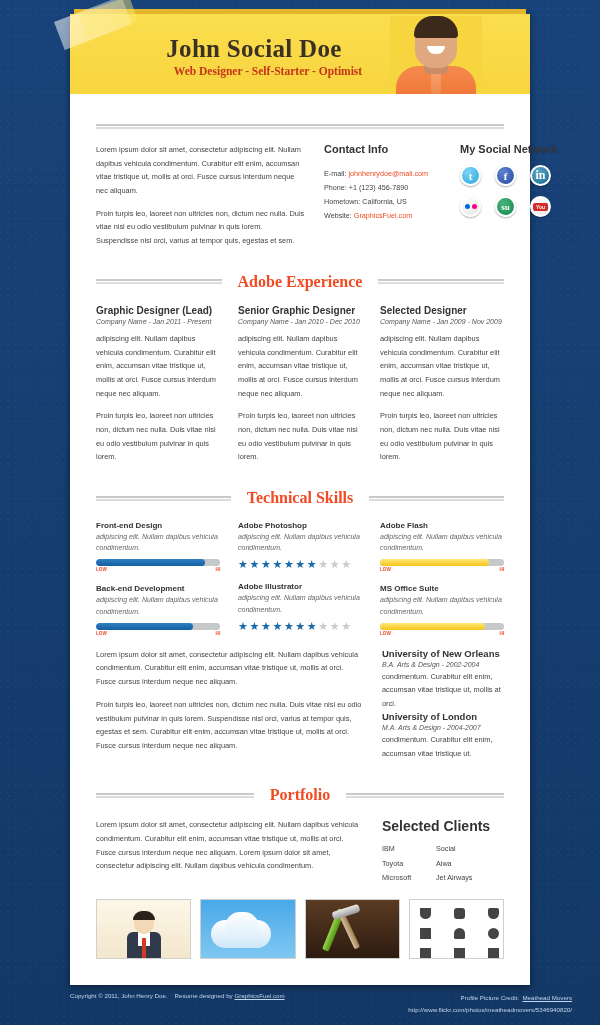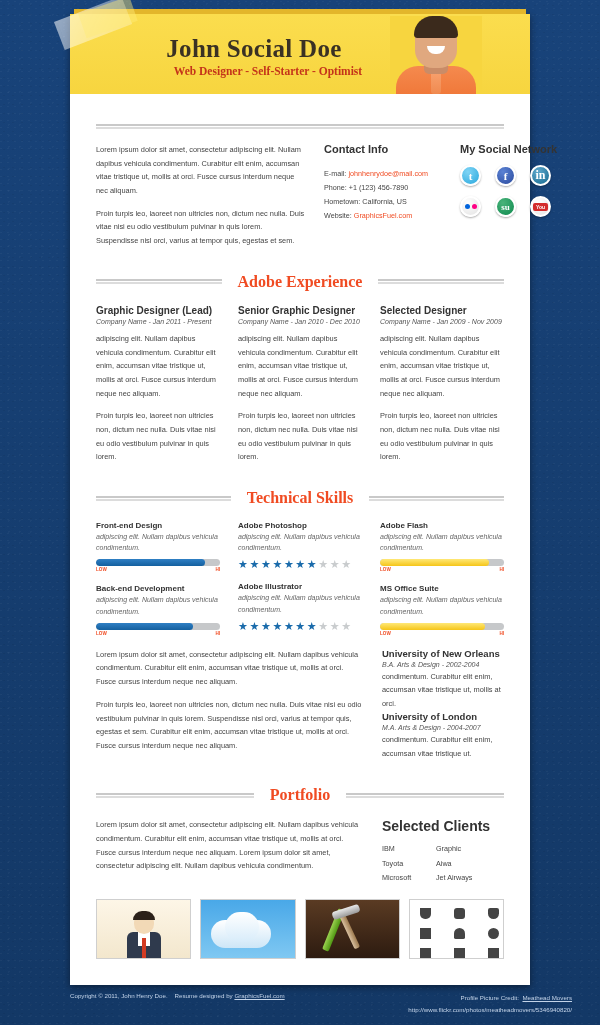--- a/index.html
+++ b/index.html
@@ -354,21 +354,21 @@
       </div>
       <div style="flex:1">
         <h3 class="sub" style="font-size:14px">Selected Clients</h3>
         <div class="clients">
           <div style="flex:0 0 42px">
             <div>IBM</div>
             <div>Toyota</div>
             <div>Microsoft</div>
           </div>
           <div>
-            <div>Graphic</div>
+            <div>Social</div>
             <div>Aiwa</div>
             <div>Jet Airways</div>
           </div>
         </div>
       </div>
     </div>
 
     <div class="grid">
       <div class="thumb t1">
         <div class="suit"></div>

